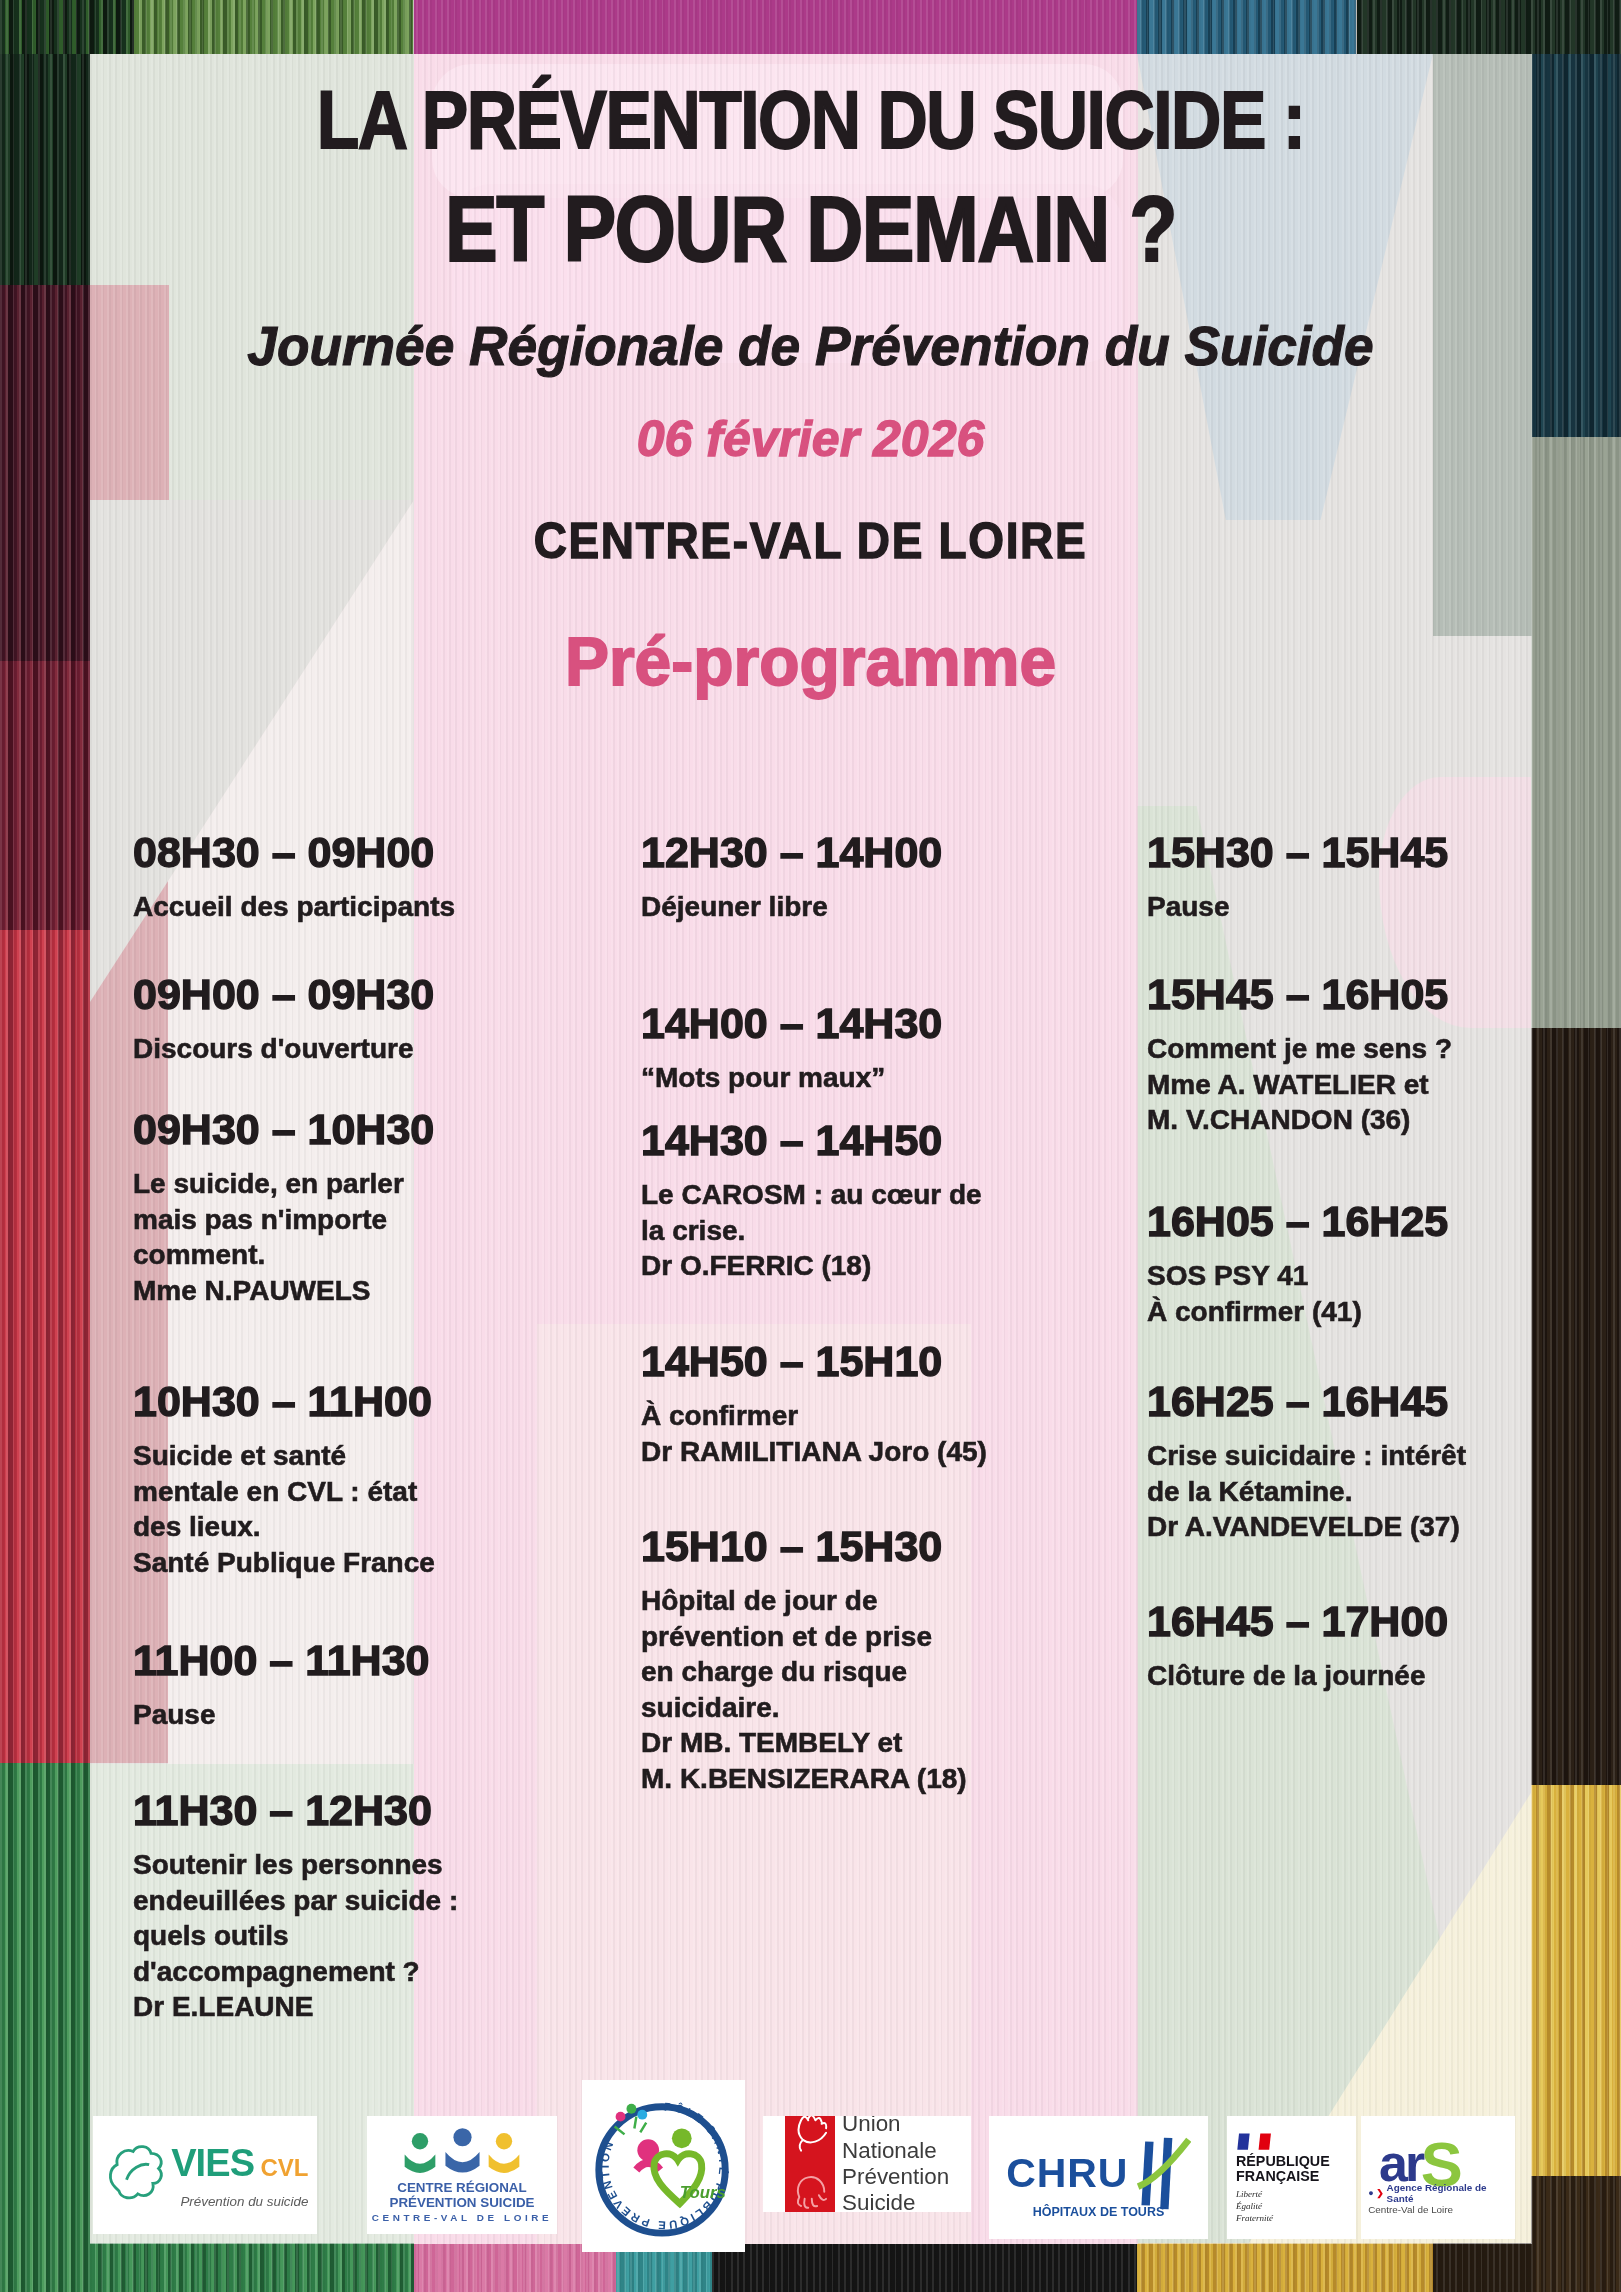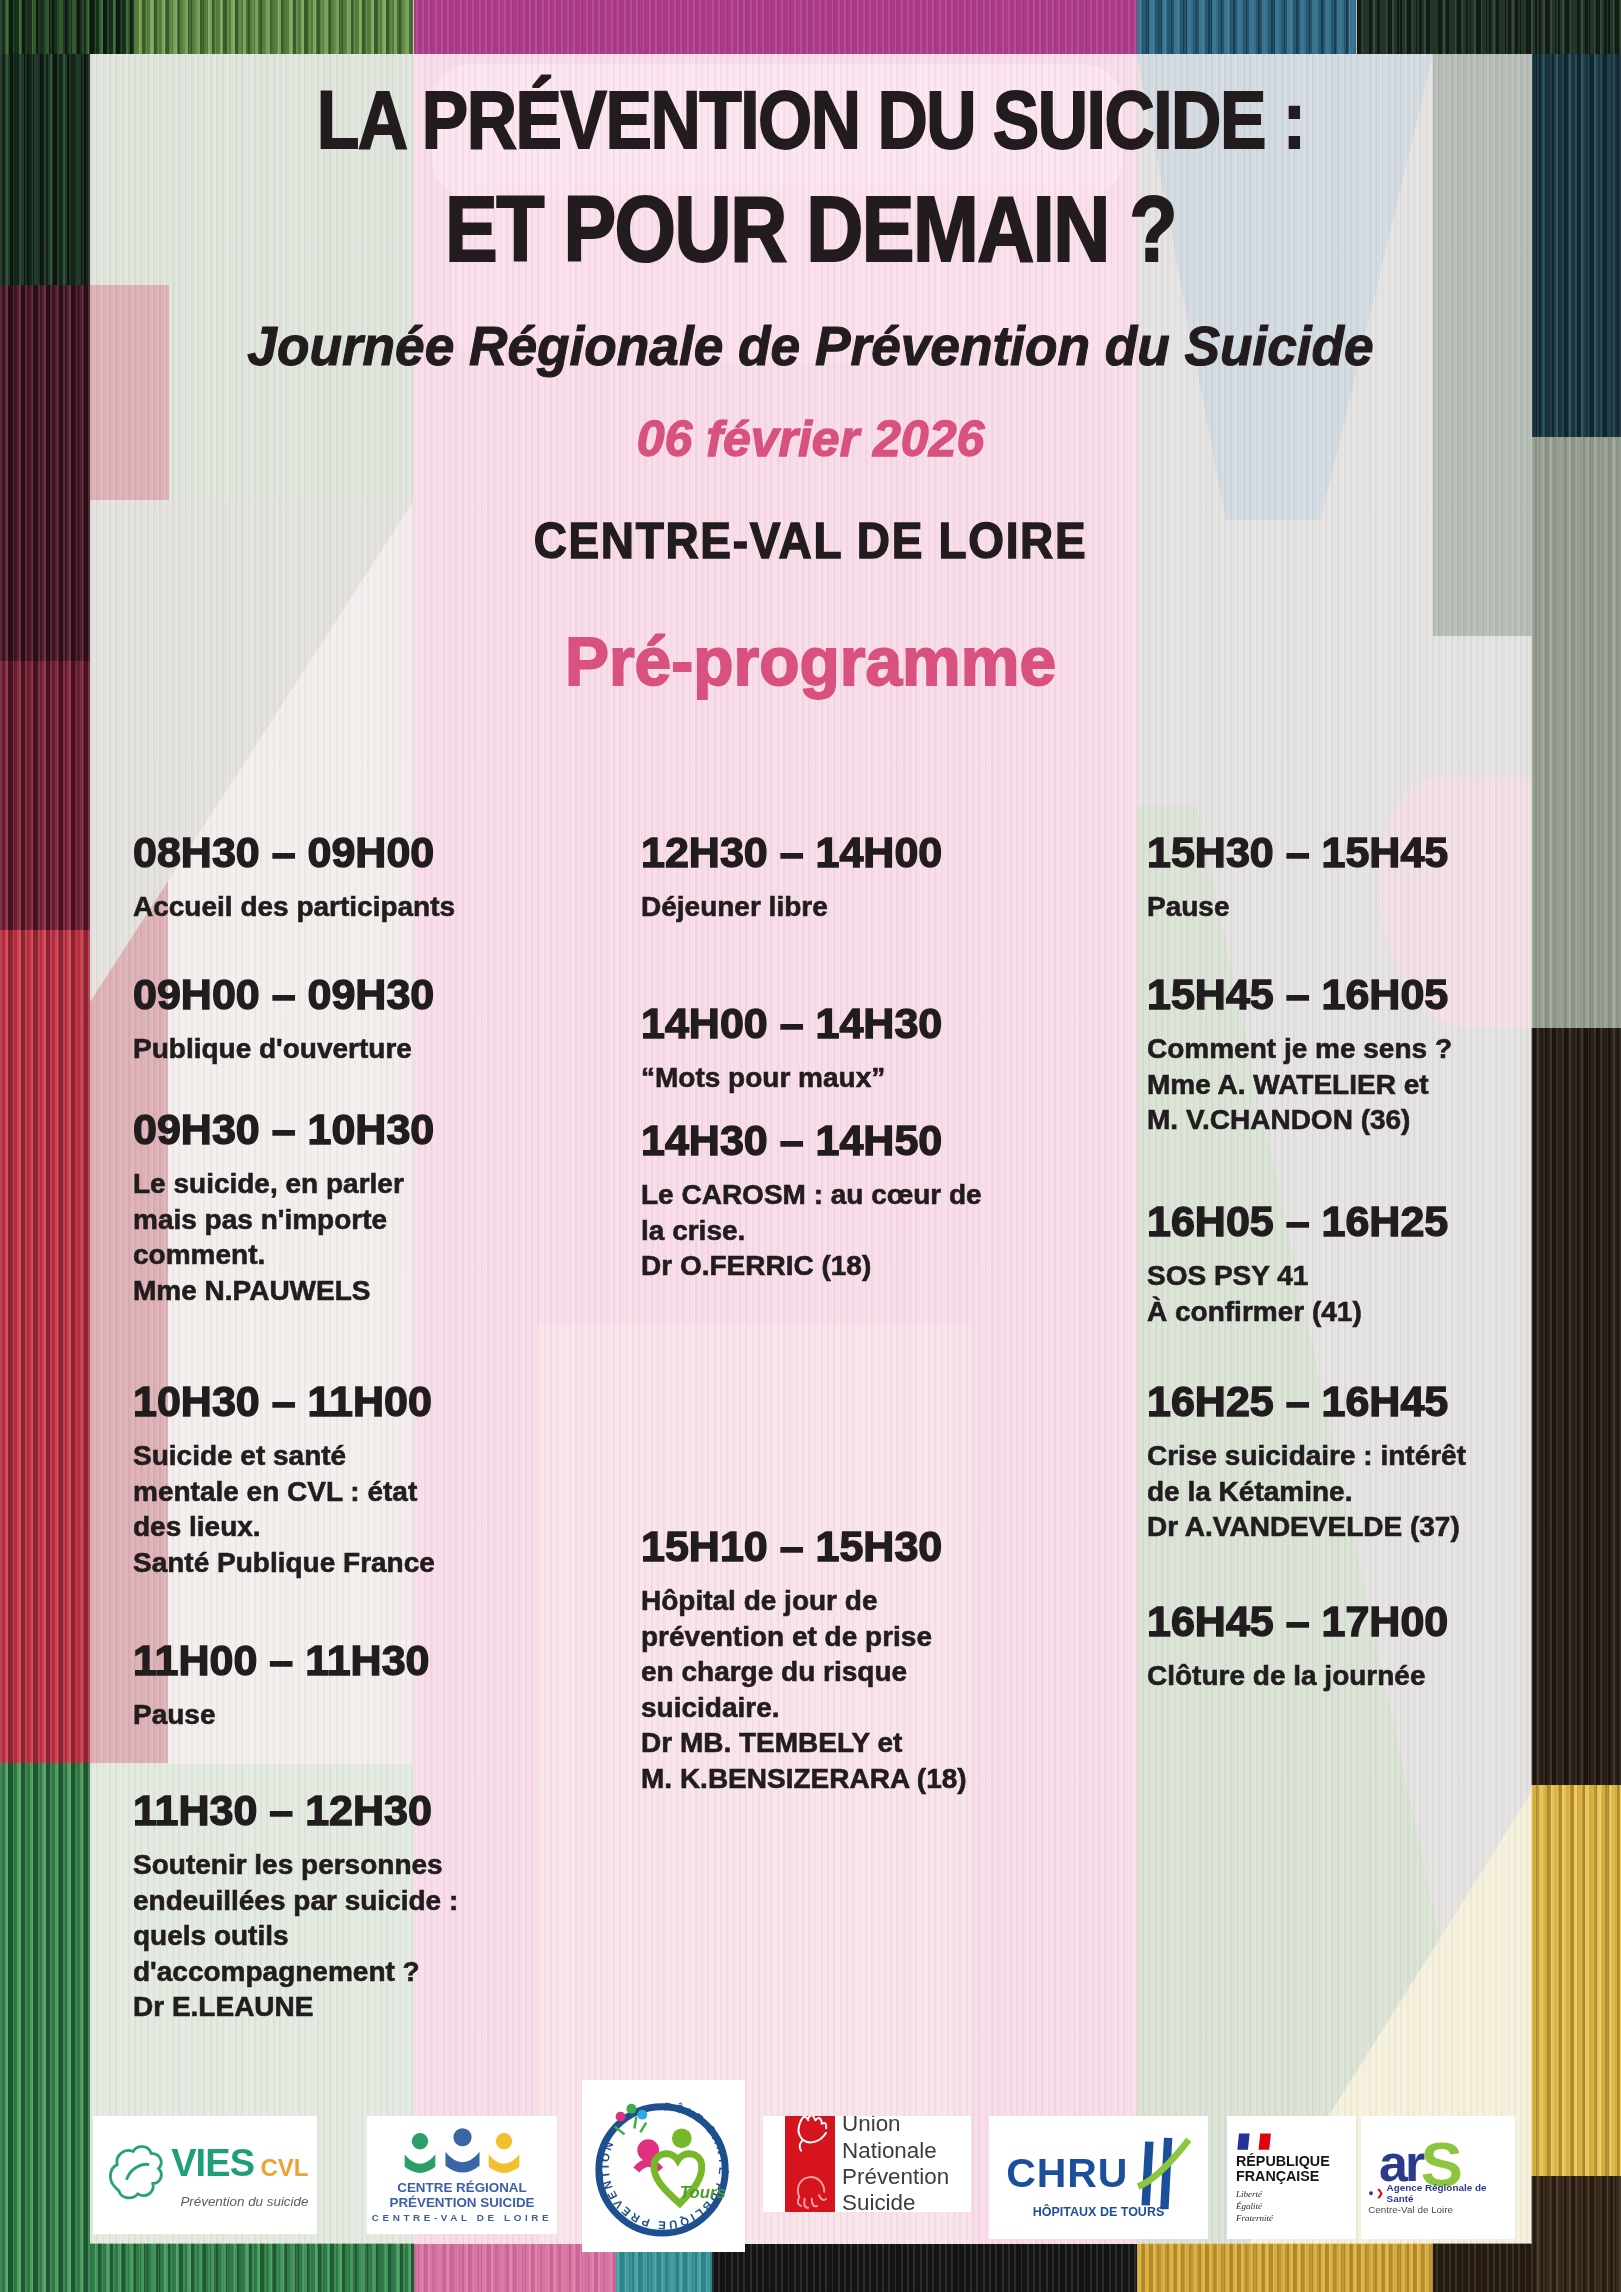--- a/index.html
+++ b/index.html
@@ -158,21 +158,21 @@
   <div class="abs htxt h-date">06 février 2026</div>
   <div class="abs htxt h-region">CENTRE-VAL DE LOIRE</div>
   <div class="abs htxt h-prog">Pré-programme</div>
 
   <div class="sched c1 t0a">
     <div class="time">08H30 – 09H00</div>
     <div class="desc">Accueil des participants</div>
   </div>
   <div class="sched c1 t0b">
     <div class="time">09H00 – 09H30</div>
-    <div class="desc">Publique d'ouverture</div>
+    <div class="desc">Discours d'ouverture</div>
   </div>
   <div class="sched c1 t0c">
     <div class="time">09H30 – 10H30</div>
     <div class="desc">Le suicide, en parler
 mais pas n'importe
 comment.
 Mme N.PAUWELS</div>
   </div>
   <div class="sched c1 t0d">
     <div class="time">10H30 – 11H00</div>
@@ -200,20 +200,25 @@
   </div>
   <div class="sched c2 t1b">
     <div class="time">14H00 – 14H30</div>
     <div class="desc">“Mots pour maux”</div>
   </div>
   <div class="sched c2 t1c">
     <div class="time">14H30 – 14H50</div>
     <div class="desc">Le CAROSM : au cœur de
 la crise.
 Dr O.FERRIC (18)</div>
+  </div>
+  <div class="sched c2 t1d">
+    <div class="time">14H50 – 15H10</div>
+    <div class="desc">À confirmer
+Dr RAMILITIANA Joro (45)</div>
   </div>
   <div class="sched c2 t1e">
     <div class="time">15H10 – 15H30</div>
     <div class="desc">Hôpital de jour de
 prévention et de prise
 en charge du risque
 suicidaire.
 Dr MB. TEMBELY et
 M. K.BENSIZERARA (18)</div>
   </div>

